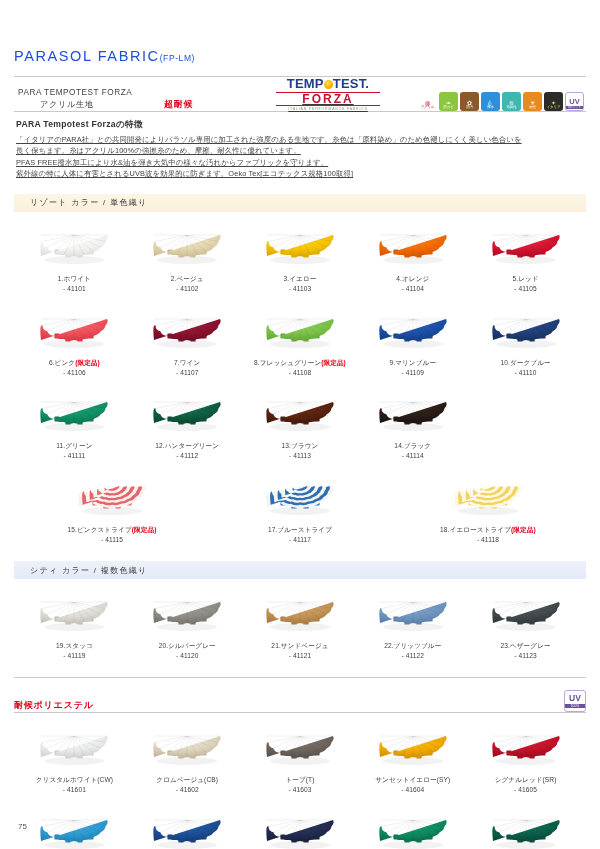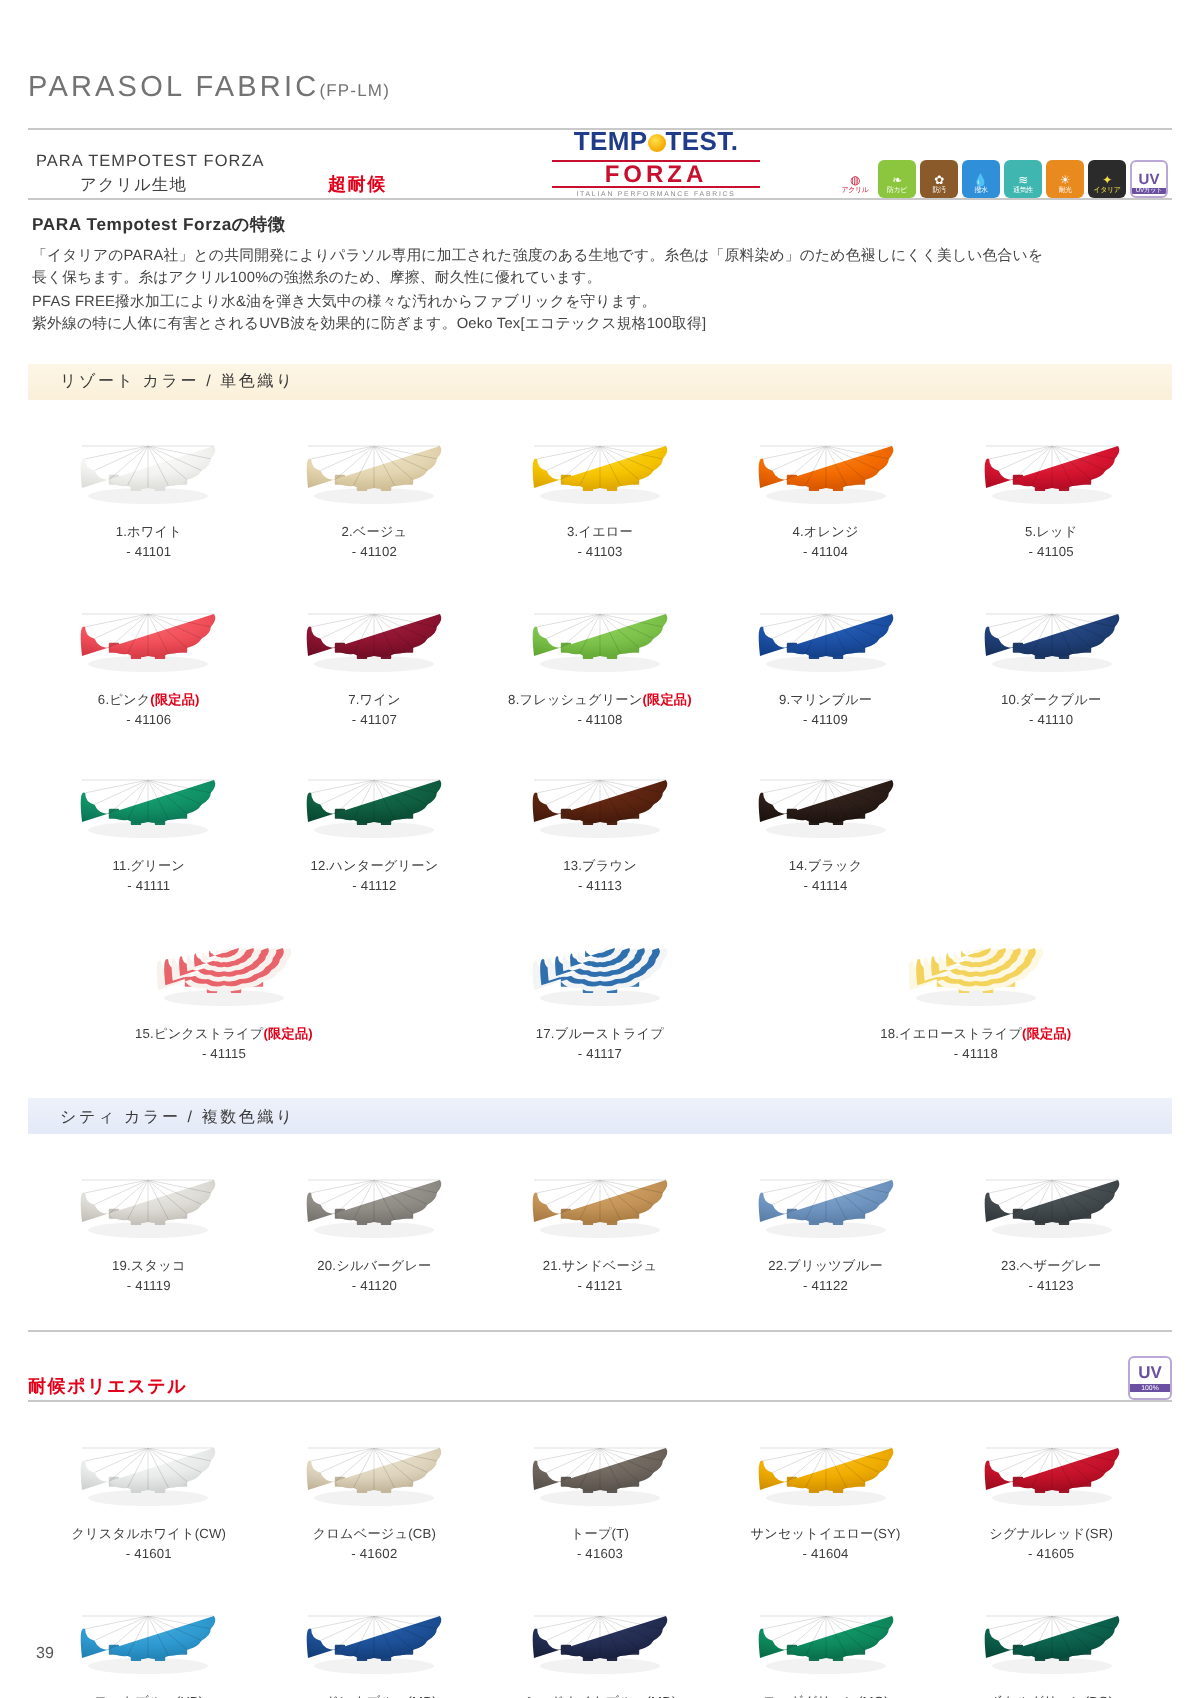--- a/index.html
+++ b/index.html
@@ -9,24 +9,24 @@
     background:#ffffff;
     font-family:"Liberation Sans","DejaVu Sans",sans-serif;
     color:#3a3a3a;
     position:relative;
     overflow:hidden;
   }
   .page { position:relative; width:600px; height:849px; padding:0 14px; }
 
   
   .page-title {
-    padding-top:36px;
+    padding-top:48px;
     font-size:14.5px;
     letter-spacing:1.6px;
-    color:#737373;
+    color:#1d4ed8;
     font-weight:normal;
   }
   .page-title .sub {
     font-size:8.5px;
     letter-spacing:0.6px;
     vertical-align:baseline;
   }
 
   
   .brand-band {
@@ -38,21 +38,21 @@
     align-items:flex-end;
     position:relative;
   }
   .brand-names { width:150px; padding-left:4px; line-height:1.45; }
   .brand-en { font-size:8.2px; letter-spacing:0.55px; color:#3f3f3f; }
   .brand-jp { font-size:8.2px; letter-spacing:0.6px; color:#3f3f3f; padding-left:22px; }
   .brand-tag {
     font-size:9px; font-weight:bold; color:#e2001a; letter-spacing:0.8px;
     width:112px; text-align:left;font-family:Liberation Mono, monospace;
   }
-  .tempo-logo { width:104px; text-align:center; line-height:1; }
+  .tempo-logo { width:104px; text-align:center; line-height:1;text-decoration:underline; }
   .tempo-l1 {
     font-size:13px; font-weight:bold; letter-spacing:0.2px; color:#1f3c88;
     position:relative; display:inline-block;
   }
   .tempo-dot {
     display:inline-block; width:9px; height:9px; border-radius:50%;
     background:radial-gradient(circle at 40% 35%, #ffe14d 0%, #f5a800 70%, #d98a00 100%);
     vertical-align:-1px; margin:0 0px;
   }
   .tempo-l2 {
@@ -79,21 +79,21 @@
     width:22px; height:22px; border:1px solid #b9a7d6; border-radius:3px; background:#fff;
     display:flex; flex-direction:column; align-items:center; justify-content:center;
     margin-left:auto;
   }
   .uv-single .uvbig { font-size:8.5px; font-weight:bold; color:#6b4fa0; line-height:1; }
   .uv-single .uvsm { font-size:3.4px; background:#6b4fa0; color:#fff; width:100%; text-align:center; margin-top:1px; }
 
   
   .desc { padding:7px 2px 0 2px; }
   .desc-head { font-size:8.6px; font-weight:bold; color:#333; letter-spacing:0.3px; margin-bottom:3px; }
-  .desc-line { font-size:7.4px; color:#444; letter-spacing:0.1px; line-height:1.55; }
+  .desc-line { font-size:7.4px; color:#444; letter-spacing:0.1px; line-height:1.55;text-decoration:underline; }
 
   
   .sec-band {
     margin-top:14px; height:18px; display:flex; align-items:center;
     padding-left:16px; font-size:8px; letter-spacing:1.3px; color:#3a3a3a;
   }
   .sec-resort { background:linear-gradient(to bottom,#fdf6e6,#faf0da); }
   .sec-city   { background:linear-gradient(to bottom,#edf1fa,#e3e9f7); }
 
   
@@ -1265,14 +1265,14 @@
                 <path d="M38,9 Q56.15,9.000000000000002 71,9.000000000000002" stroke="rgba(0,0,0,0.13)" stroke-width="0.5" fill="none"></path>
                 <ellipse cx="38" cy="8.5" rx="1.6" ry="0.9" fill="rgba(255,255,255,0.55)"></ellipse>
               </svg>
             </div>
           </div>
           <div class="label"><span>ボトルグリーン(BG)</span></div>
         </div>
       </div>
     </div>
 
-  <div class="page-num">39</div>
+  <div class="page-num">75</div>
 </div>
 
 </body></html>

